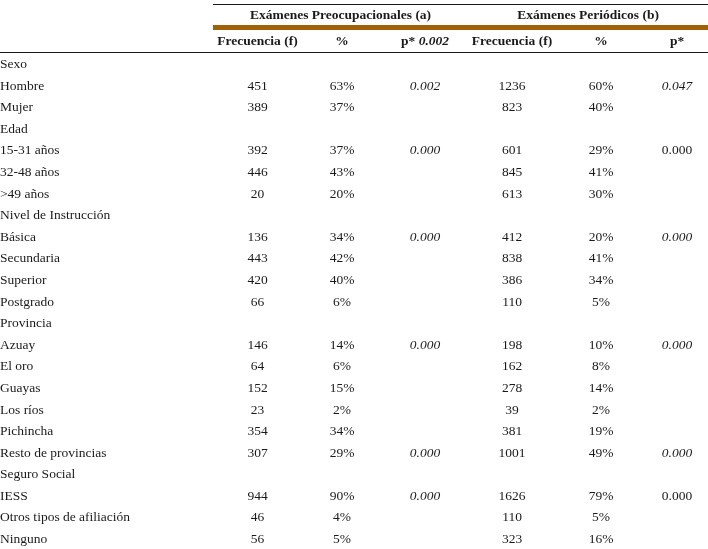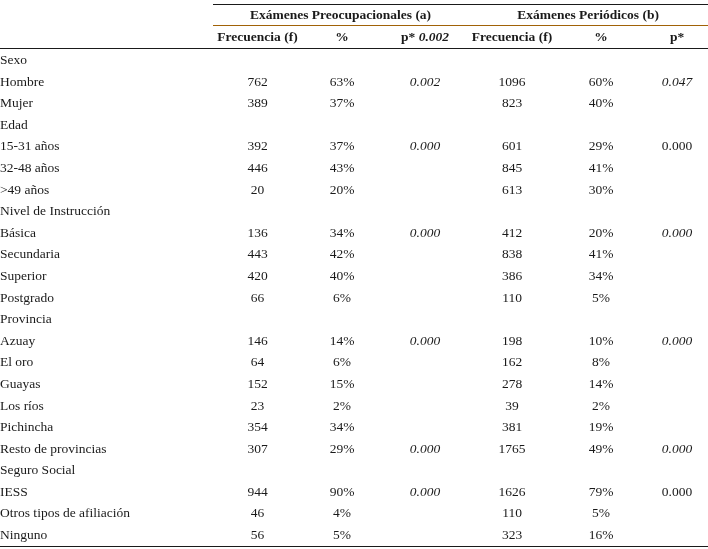--- a/index.html
+++ b/index.html
@@ -28,21 +28,21 @@
     overflow: hidden;
   }
   
   tr.group-row th {
     height: 20px;
     font-weight: bold;
     text-align: center;
   }
   tr.group-row th.grouped {
     border-top: 1.5px solid #1a1a1a;
-    border-bottom: 1px solid #a16207;
+    border-bottom: 5px solid #a16207;
     font-family: Liberation Serif, serif;
   }
   
   tr.colhead-row th {
     height: 22px;
     font-weight: bold;
     text-align: center;
     border-bottom: 1.5px solid #1a1a1a;
   }
   tr.colhead-row th .note {
@@ -105,24 +105,24 @@
         <td class="label">Sexo</td>
         <td class="num"></td>
         <td class="num"></td>
         <td class="num"></td>
         <td class="num"></td>
         <td class="num"></td>
         <td class="num"></td>
       </tr>
       <tr class="data-row">
         <td class="label">Hombre</td>
-        <td class="num">762</td>
+        <td class="num">451</td>
         <td class="num">63%</td>
         <td class="num ital">0.002</td>
-        <td class="num">1096</td>
+        <td class="num">1236</td>
         <td class="num">60%</td>
         <td class="num ital">0.047</td>
       </tr>
       <tr class="data-row">
         <td class="label">Mujer</td>
         <td class="num">389</td>
         <td class="num">37%</td>
         <td class="num"></td>
         <td class="num">823</td>
         <td class="num">40%</td>
@@ -261,21 +261,21 @@
         <td class="num"></td>
         <td class="num">381</td>
         <td class="num">19%</td>
         <td class="num"></td>
       </tr>
       <tr class="data-row">
         <td class="label">Resto de provincias</td>
         <td class="num">307</td>
         <td class="num">29%</td>
         <td class="num ital">0.000</td>
-        <td class="num">1765</td>
+        <td class="num">1001</td>
         <td class="num">49%</td>
         <td class="num ital">0.000</td>
       </tr>
       <tr class="section-row">
         <td class="label">Seguro Social</td>
         <td class="num"></td>
         <td class="num"></td>
         <td class="num"></td>
         <td class="num"></td>
         <td class="num"></td>

